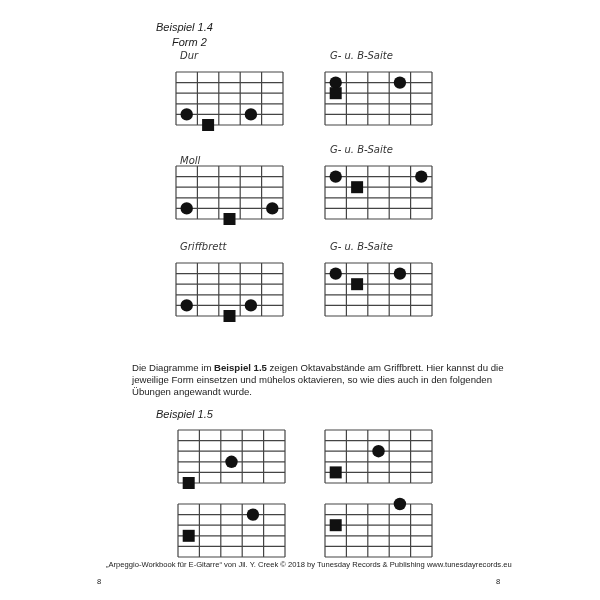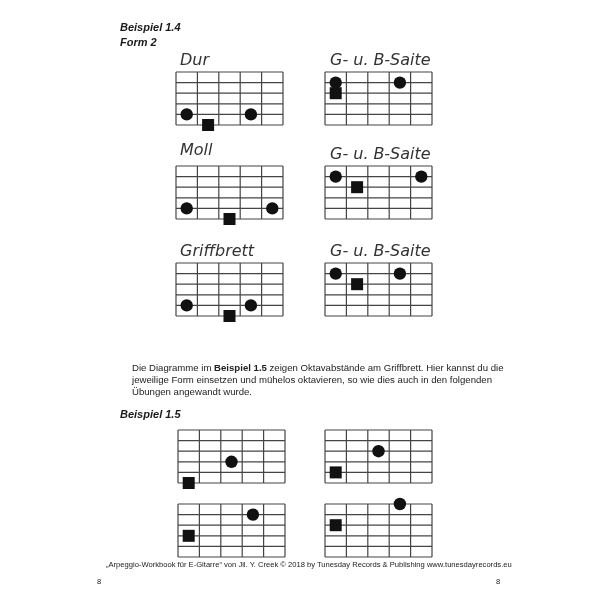--- a/index.html
+++ b/index.html
@@ -1,29 +1,29 @@
 <!DOCTYPE html>
 <html><head>
 <meta charset="utf-8">
 <style>
   html,body{margin:0;padding:0;background:#fff;}
   body{width:600px;height:600px;position:relative;overflow:hidden;font-family:"Liberation Sans",sans-serif;color:#1a1a1a;}
   .abs{position:absolute;}
-  .heading{font-weight:bold;font-style:italic;font-size:11px;}
-  .label{font-style:italic;font-size:16px;color:#333;font-family:"DejaVu Sans",sans-serif;}
+  .heading{font-weight:normal;font-style:italic;font-size:11px;margin-left:36px;}
+  .label{font-style:italic;font-size:10px;color:#333;font-family:"DejaVu Sans",sans-serif;}
   .para{font-size:9.6px;line-height:12px;width:385px;color:#222;}
   .para b{font-weight:bold;}
   .footer{font-size:7.6px;color:#222;white-space:nowrap;}
   svg.fb{position:absolute;overflow:visible;}
 </style>
 </head>
 <body>
 
 <div class="abs heading" style="left:120px;top:21px;">Beispiel 1.4</div>
-<div class="abs heading" style="left:120px;top:36px;">Form 2</div>
+<div class="abs heading" style="left:136px;top:36px;">Form 2</div>
 
 <div id="diagrams">
     <div class="abs label" style="left: 180px; top: 50px;">Dur</div>
     <svg class="fb" width="107" height="53" style="left: 176px; top: 72px;">
       <line x1="0" x2="107" y1="0" y2="0" stroke="#444444" stroke-width="1.2"></line>
       <line x1="0" x2="107" y1="10.6" y2="10.6" stroke="#444444" stroke-width="1.2"></line>
       <line x1="0" x2="107" y1="21.2" y2="21.2" stroke="#444444" stroke-width="1.2"></line>
       <line x1="0" x2="107" y1="31.799999999999997" y2="31.799999999999997" stroke="#444444" stroke-width="1.2"></line>
       <line x1="0" x2="107" y1="42.4" y2="42.4" stroke="#444444" stroke-width="1.2"></line>
       <line x1="0" x2="107" y1="53" y2="53" stroke="#444444" stroke-width="1.2"></line>
@@ -48,21 +48,21 @@
       <line x1="0" x2="0" y1="0" y2="53" stroke="#444444" stroke-width="1.2"></line>
       <line x1="21.4" x2="21.4" y1="0" y2="53" stroke="#444444" stroke-width="1.2"></line>
       <line x1="42.8" x2="42.8" y1="0" y2="53" stroke="#444444" stroke-width="1.2"></line>
       <line x1="64.19999999999999" x2="64.19999999999999" y1="0" y2="53" stroke="#444444" stroke-width="1.2"></line>
       <line x1="85.6" x2="85.6" y1="0" y2="53" stroke="#444444" stroke-width="1.2"></line>
       <line x1="107" x2="107" y1="0" y2="53" stroke="#444444" stroke-width="1.2"></line>
       <circle cx="10.7" cy="10.6" r="6.2" fill="#111111"></circle>
       <rect x="4.699999999999999" y="15.2" width="12" height="12" fill="#111111"></rect>
       <circle cx="74.89999999999999" cy="10.6" r="6.2" fill="#111111"></circle>
     </svg>
-    <div class="abs label" style="left: 180px; top: 140px;">Moll</div>
+    <div class="abs label" style="left: 180px; top: 155px;">Moll</div>
     <svg class="fb" width="107" height="53" style="left: 176px; top: 166px;">
       <line x1="0" x2="107" y1="0" y2="0" stroke="#444444" stroke-width="1.2"></line>
       <line x1="0" x2="107" y1="10.6" y2="10.6" stroke="#444444" stroke-width="1.2"></line>
       <line x1="0" x2="107" y1="21.2" y2="21.2" stroke="#444444" stroke-width="1.2"></line>
       <line x1="0" x2="107" y1="31.799999999999997" y2="31.799999999999997" stroke="#444444" stroke-width="1.2"></line>
       <line x1="0" x2="107" y1="42.4" y2="42.4" stroke="#444444" stroke-width="1.2"></line>
       <line x1="0" x2="107" y1="53" y2="53" stroke="#444444" stroke-width="1.2"></line>
       <line x1="0" x2="0" y1="0" y2="53" stroke="#444444" stroke-width="1.2"></line>
       <line x1="21.4" x2="21.4" y1="0" y2="53" stroke="#444444" stroke-width="1.2"></line>
       <line x1="42.8" x2="42.8" y1="0" y2="53" stroke="#444444" stroke-width="1.2"></line>

